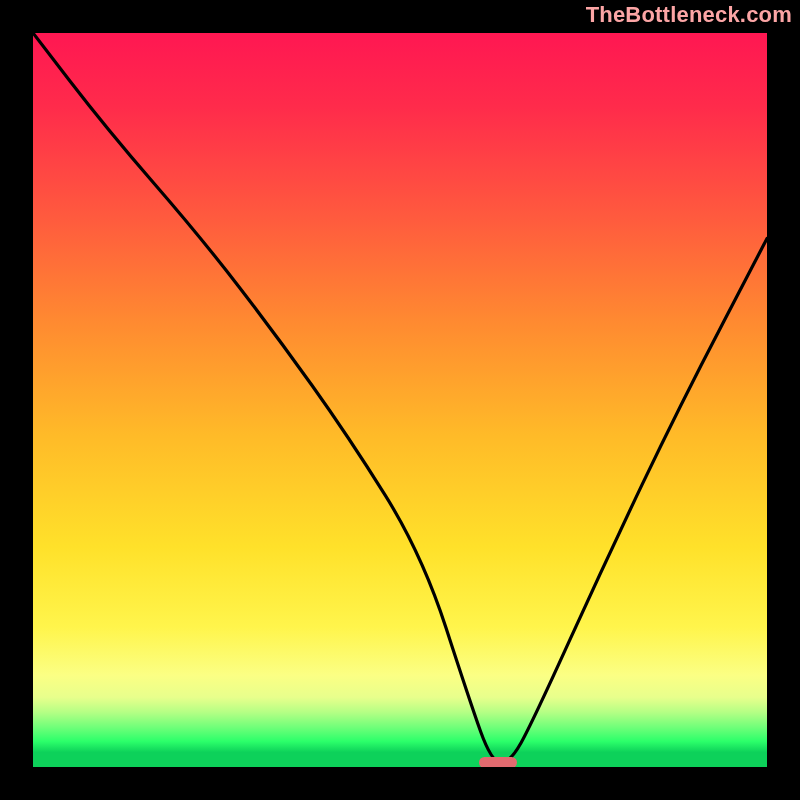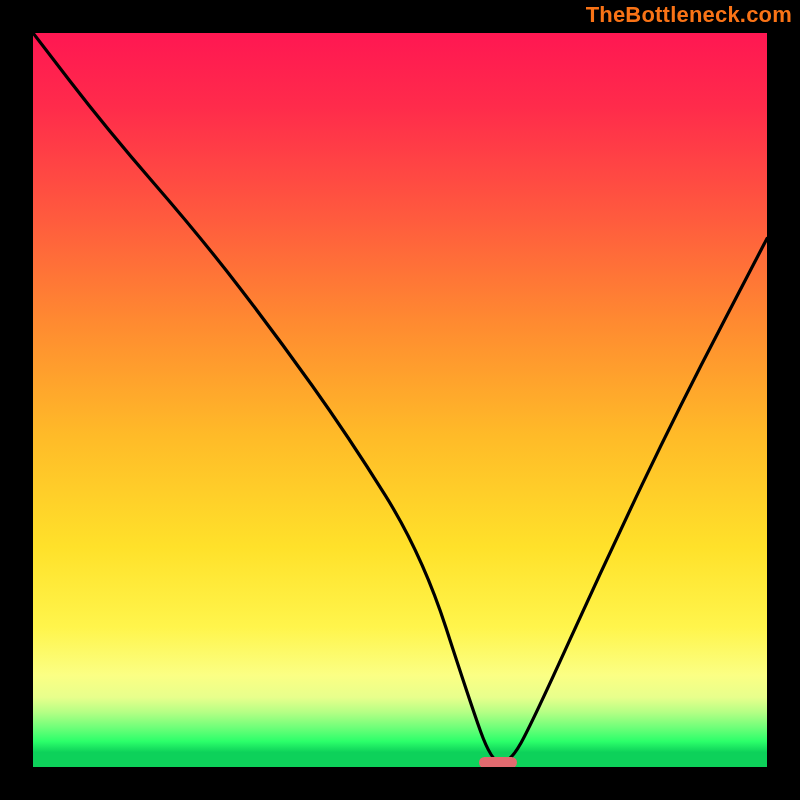--- a/index.html
+++ b/index.html
@@ -16,21 +16,21 @@
     height: 800px;
     background: #000;
   }
   .watermark {
     position: absolute;
     top: 2px;
     right: 8px;
     font-family: Arial, Helvetica, sans-serif;
     font-size: 22px;
     font-weight: 600;
-    color: #f97316;
+    color: #fca5a5;
     letter-spacing: 0.2px;
     z-index: 10;
   }
   .plot-area {
     position: absolute;
     left: 33px;
     top: 33px;
     width: 734px;
     height: 734px;
     overflow: hidden;

